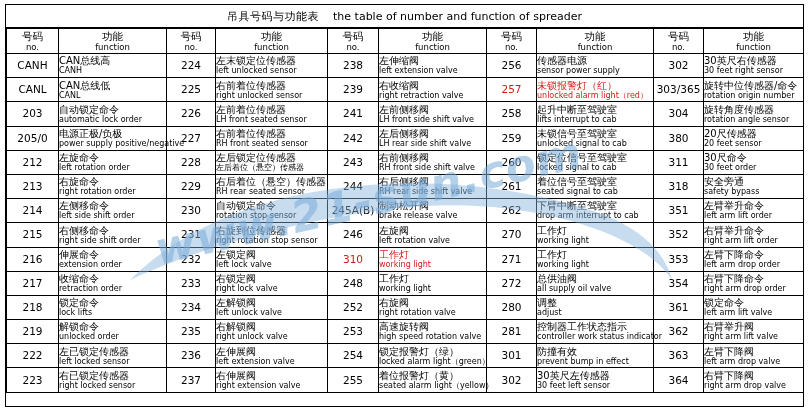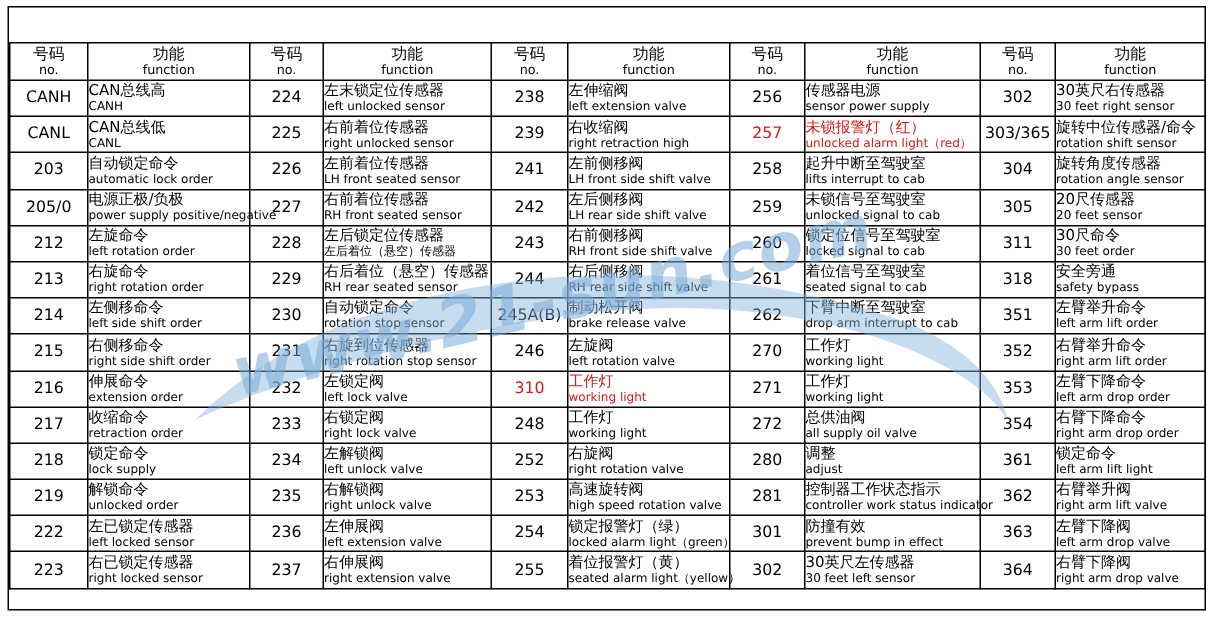--- a/index.html
+++ b/index.html
@@ -133,20 +133,24 @@
     width: 560px;
     height: 150px;
   }
 </style>
 </head>
 <body>
 
 <div id="page">
   <div class="outer-frame"></div>
 
+  <div class="title-row">
+    <span class="title-cn">吊具号码与功能表</span>
+    <span class="title-en">the table of number and function of spreader</span>
+  </div>
 
   <table class="main">
     <colgroup>
       <col style="width:52px">
         <col style="width:108px">
       <col style="width:49px">
         <col style="width:112px">
       <col style="width:51px">
         <col style="width:108px">
       <col style="width:50px">
@@ -247,35 +251,35 @@
           </td>
           <td class="cellpad fn">
             <span class="cn">右前着位传感器</span>
             <span class="en">right unlocked sensor</span>
           </td>
           <td class="cellpad num">
             <span class="cn">239</span>
           </td>
           <td class="cellpad fn">
             <span class="cn">右收缩阀</span>
-            <span class="en">right retraction high</span>
+            <span class="en">right retraction valve</span>
           </td>
           <td class="cellpad num">
             <span class="cn red">257</span>
           </td>
           <td class="cellpad fn">
             <span class="cn red">未锁报警灯（红）</span>
             <span class="en red">unlocked alarm light（red）</span>
           </td>
           <td class="cellpad num">
             <span class="cn">303/365</span>
           </td>
           <td class="cellpad fn">
             <span class="cn">旋转中位传感器/命令</span>
-            <span class="en">rotation shift sensor</span>
+            <span class="en">rotation origin number</span>
           </td>
         </tr>
         <tr class="datarow">
           <td class="cellpad num">
             <span class="cn">203</span>
           </td>
           <td class="cellpad fn">
             <span class="cn">自动锁定命令</span>
             <span class="en">automatic lock order</span>
           </td>
@@ -331,21 +335,21 @@
             <span class="en">LH rear side shift valve</span>
           </td>
           <td class="cellpad num">
             <span class="cn">259</span>
           </td>
           <td class="cellpad fn">
             <span class="cn">未锁信号至驾驶室</span>
             <span class="en">unlocked signal to cab</span>
           </td>
           <td class="cellpad num">
-            <span class="cn">305</span>
+            <span class="cn">380</span>
           </td>
           <td class="cellpad fn">
             <span class="cn">20尺传感器</span>
             <span class="en">20 feet sensor</span>
           </td>
         </tr>
         <tr class="datarow">
           <td class="cellpad num">
             <span class="cn">212</span>
           </td>
@@ -566,21 +570,21 @@
             <span class="cn">右臂下降命令</span>
             <span class="en">right arm drop order</span>
           </td>
         </tr>
         <tr class="datarow">
           <td class="cellpad num">
             <span class="cn">218</span>
           </td>
           <td class="cellpad fn">
             <span class="cn">锁定命令</span>
-            <span class="en">lock supply</span>
+            <span class="en">lock lifts</span>
           </td>
           <td class="cellpad num">
             <span class="cn">234</span>
           </td>
           <td class="cellpad fn">
             <span class="cn">左解锁阀</span>
             <span class="en">left unlock valve</span>
           </td>
           <td class="cellpad num">
             <span class="cn">252</span>
@@ -594,21 +598,21 @@
           </td>
           <td class="cellpad fn">
             <span class="cn">调整</span>
             <span class="en">adjust</span>
           </td>
           <td class="cellpad num">
             <span class="cn">361</span>
           </td>
           <td class="cellpad fn">
             <span class="cn">锁定命令</span>
-            <span class="en">left arm lift light</span>
+            <span class="en">left arm lift valve</span>
           </td>
         </tr>
         <tr class="datarow">
           <td class="cellpad num">
             <span class="cn">219</span>
           </td>
           <td class="cellpad fn">
             <span class="cn">解锁命令</span>
             <span class="en">unlocked order</span>
           </td>

